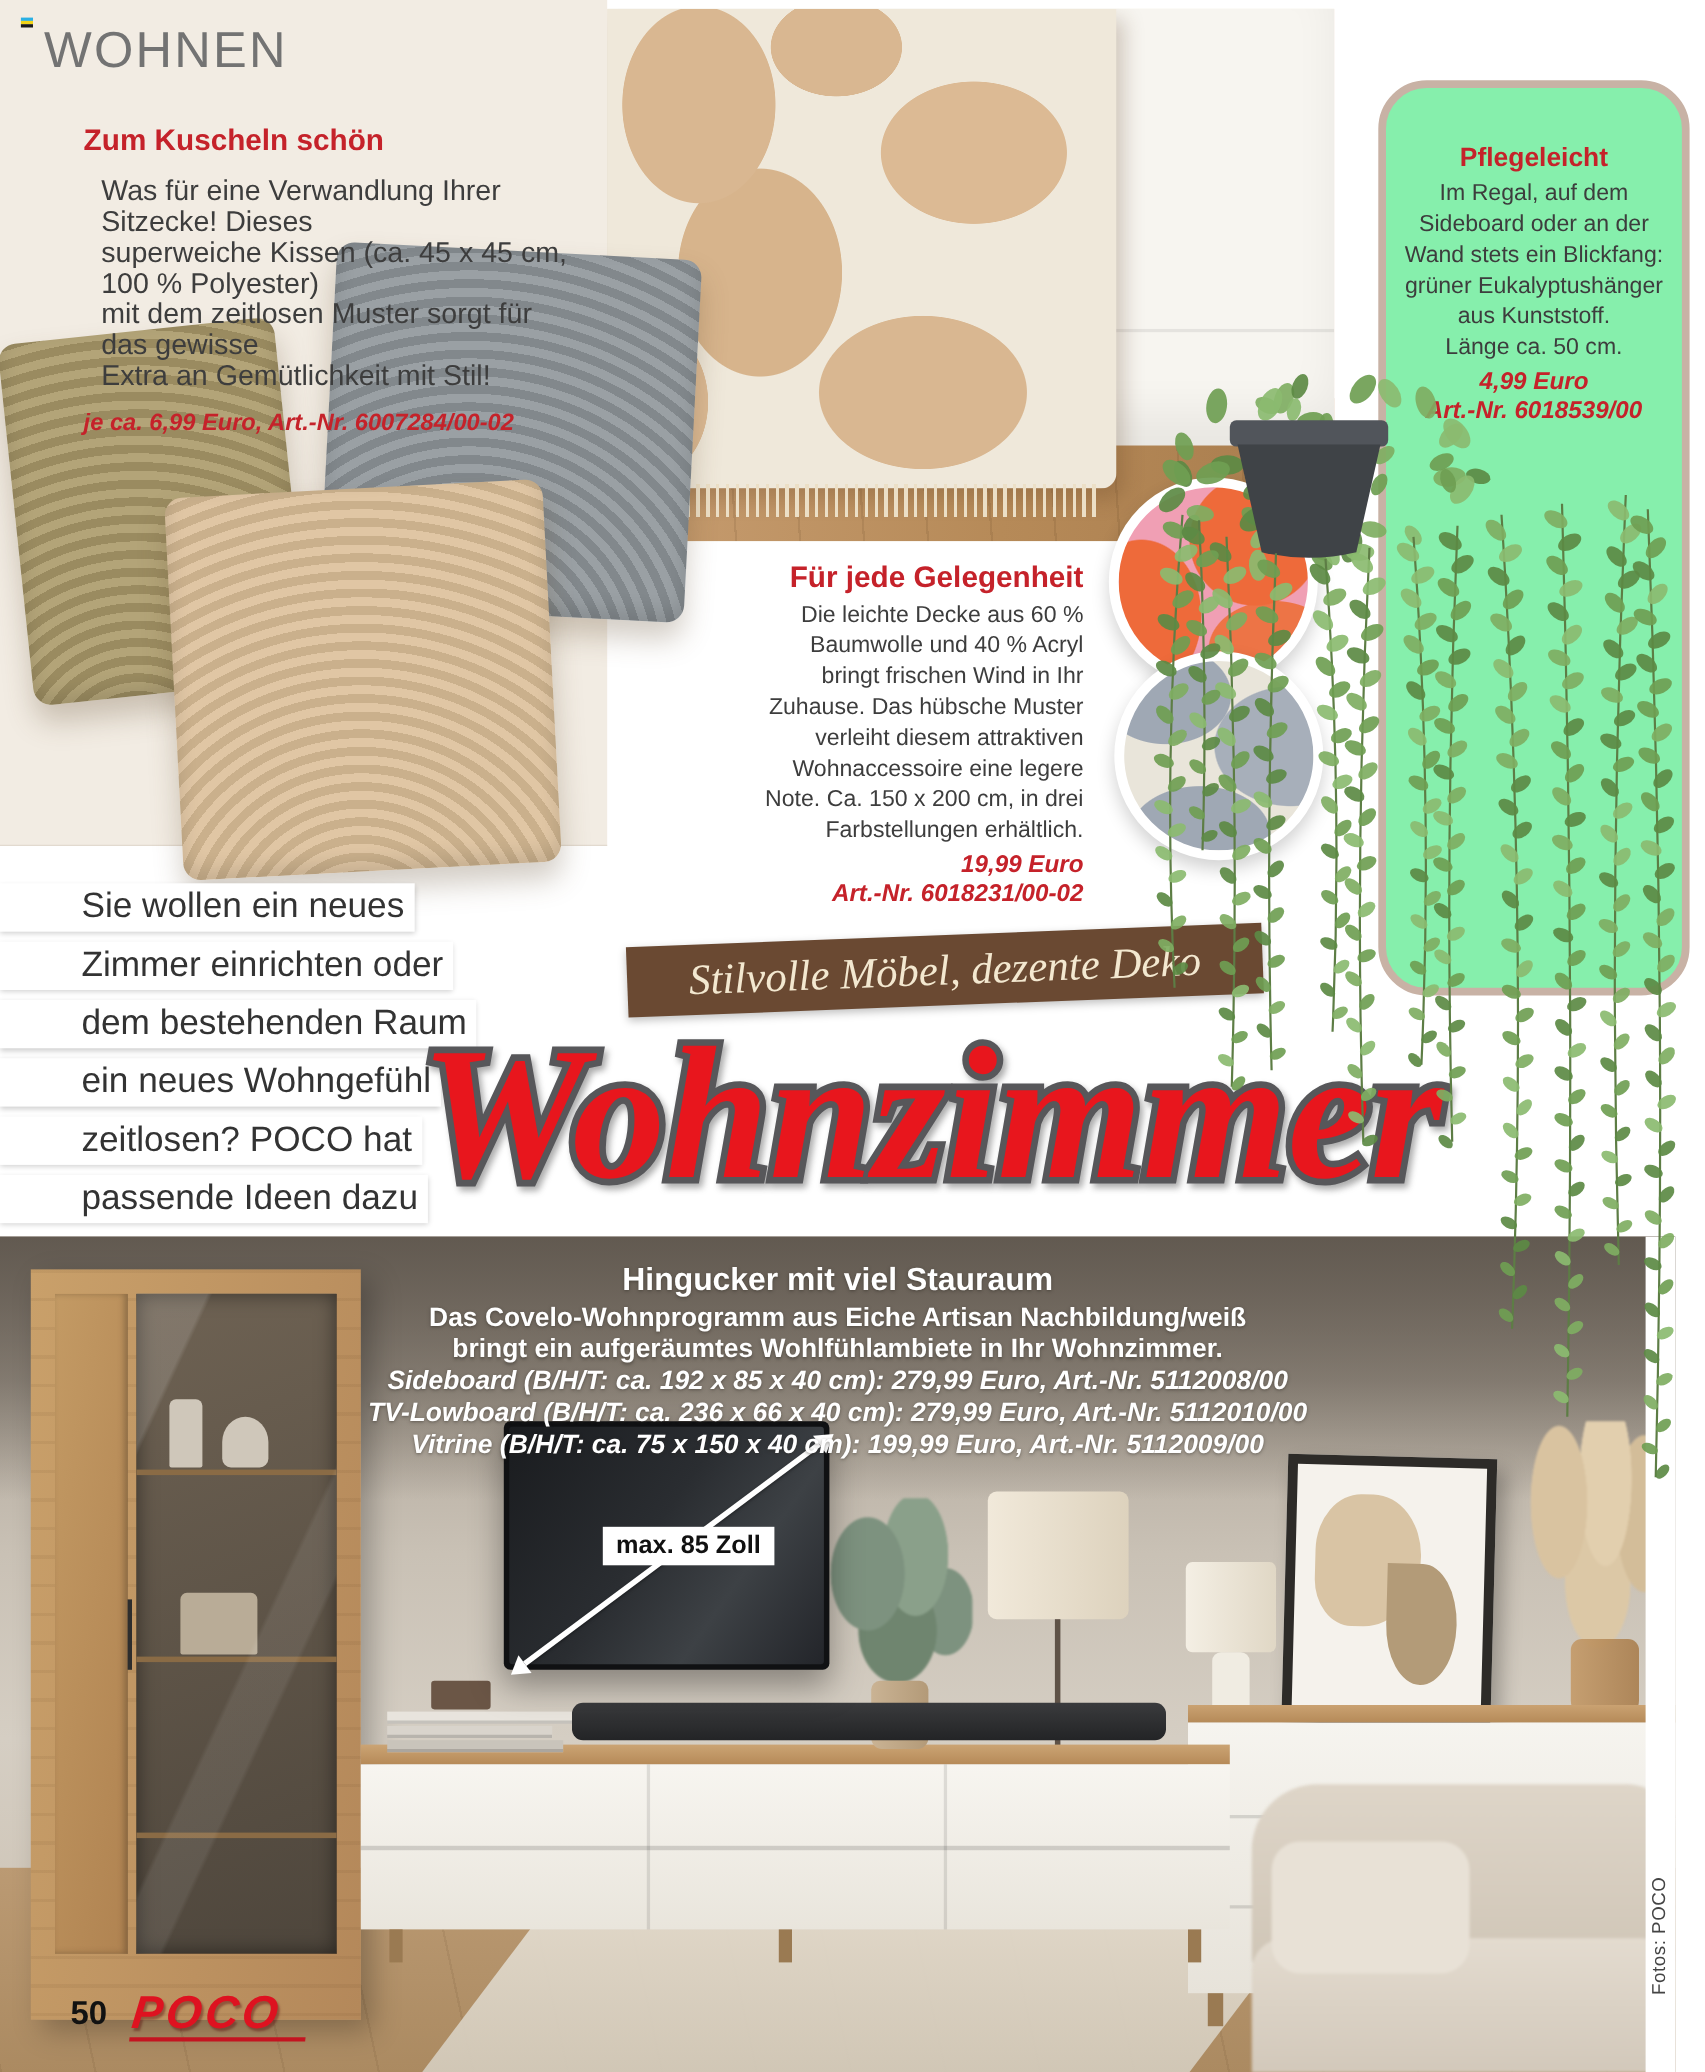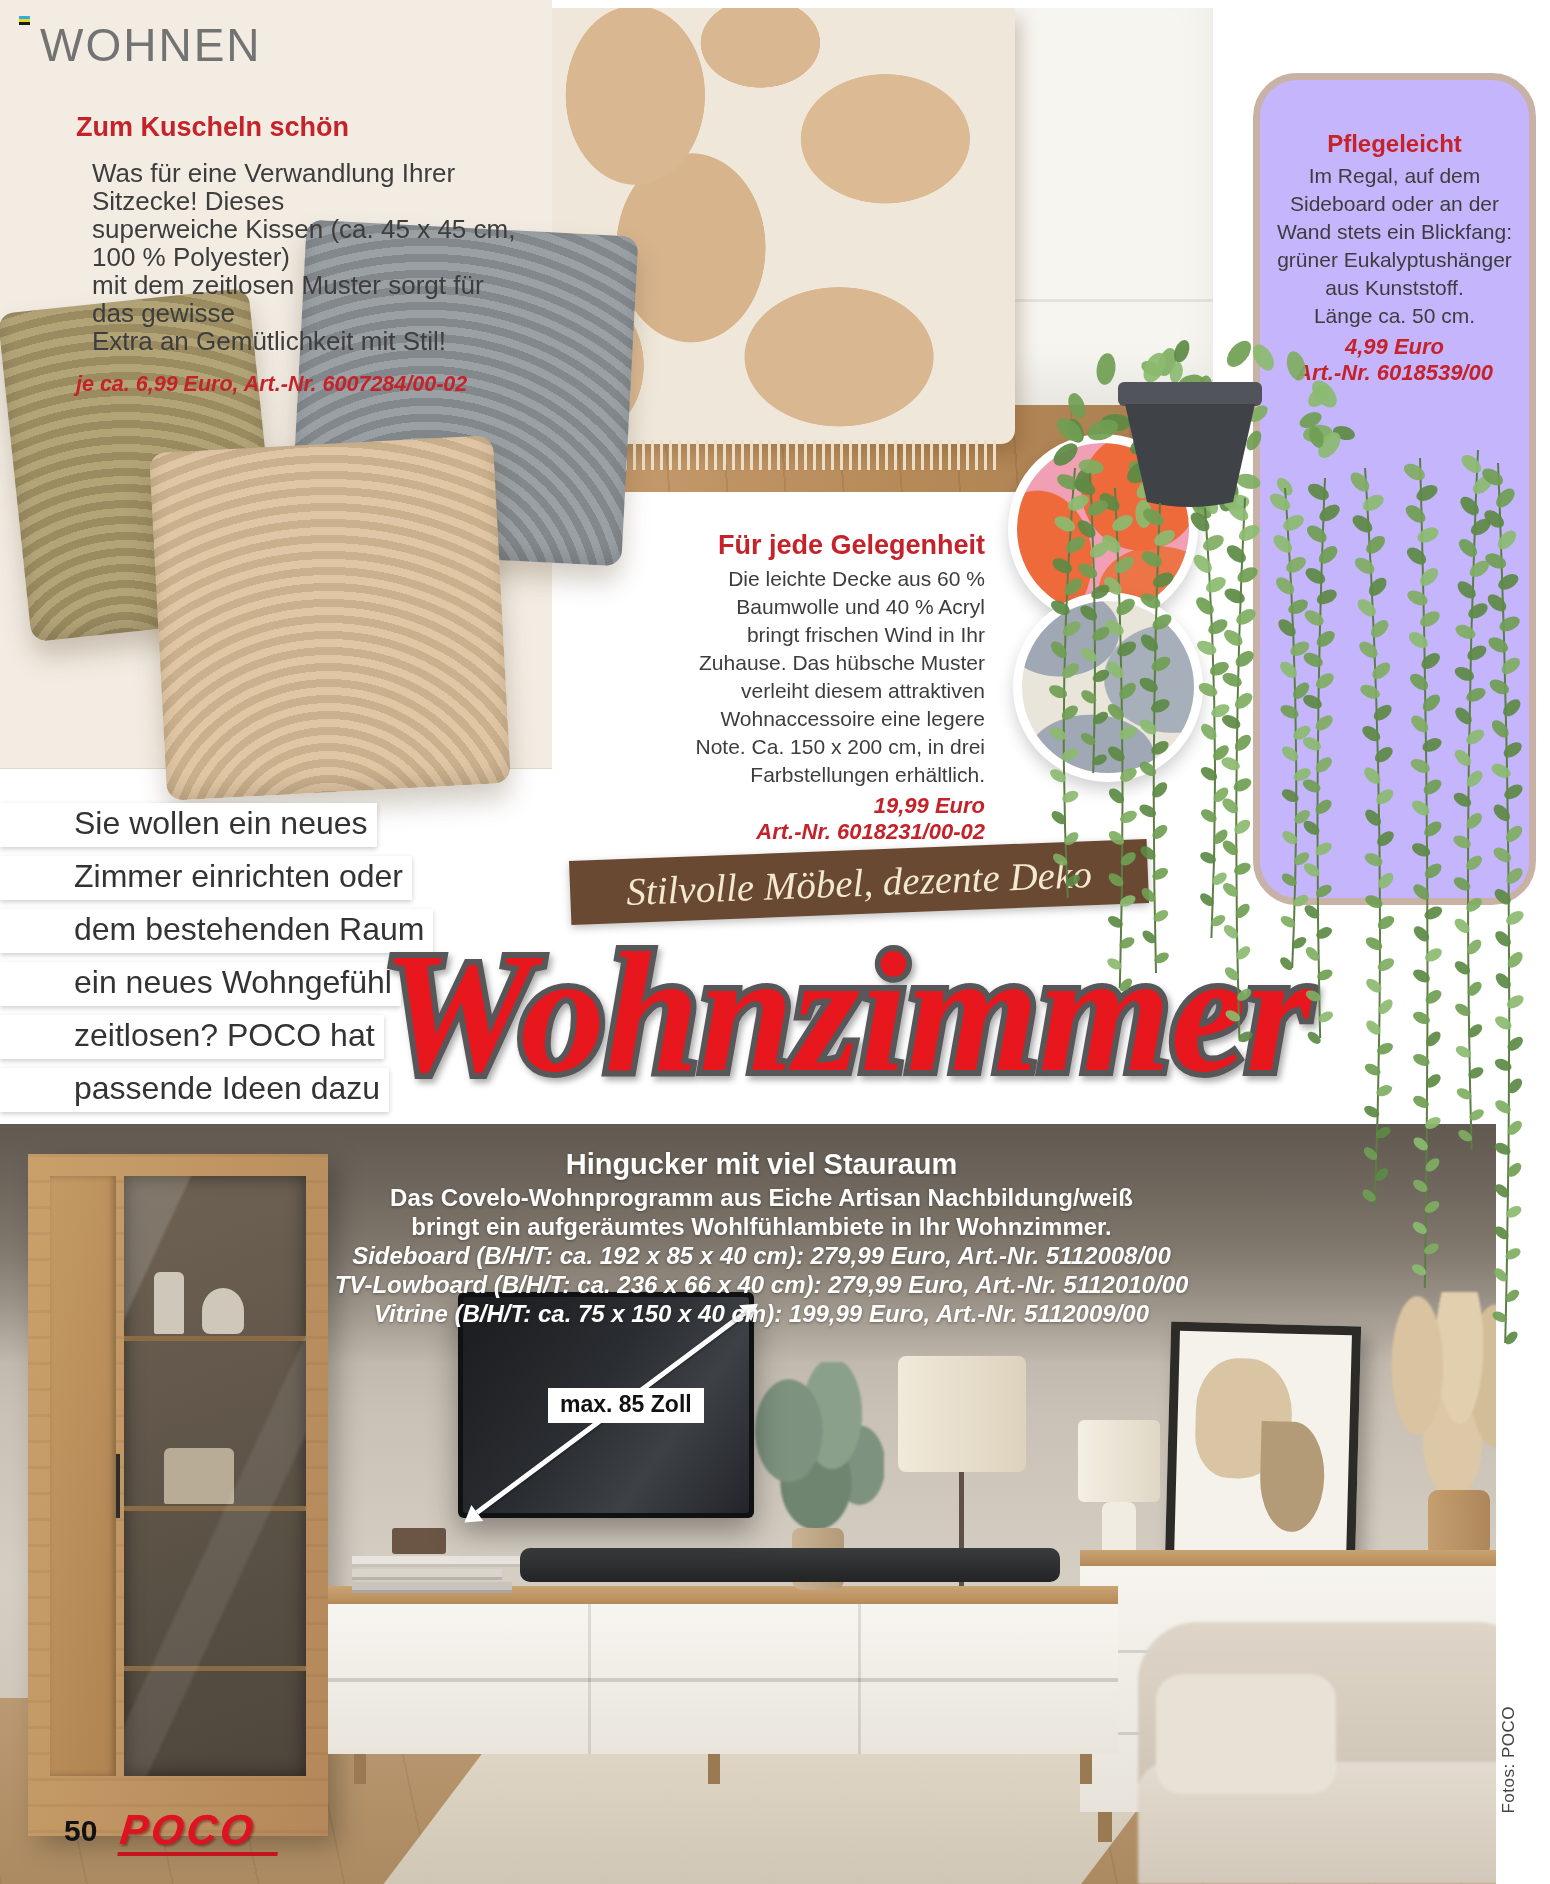--- a/index.html
+++ b/index.html
@@ -49,21 +49,21 @@
       radial-gradient(ellipse 95px 70px at 62% 80%, #d9b791 0 99%, transparent 100%),
       radial-gradient(ellipse 55px 70px at 8% 82%, #dcba94 0 99%, transparent 100%),
       #efe8da;
     border-radius:0 0 14px 14px;box-shadow:6px 10px 18px rgba(90,60,30,.25);}
   .sp-blanket:after{content:"";position:absolute;left:0;bottom:-26px;width:100%;height:27px;
     background:repeating-linear-gradient(90deg,#ead fcb 0, #e9dfcb 0 3px, transparent 3px 9px);}
   .sp-fringe{position:absolute;left:0;bottom:22px;width:68%;height:30px;
     background:repeating-linear-gradient(90deg,#ecdfc6 0 3px, rgba(0,0,0,0) 3px 9px);}
 
   
-  .blanket-text{position:absolute;right:565px;top:510px;width:480px;text-align:right;z-index:3;margin-top:20px;}
+  .blanket-text{position:absolute;right:565px;top:510px;width:480px;text-align:right;z-index:3;}
   .blanket-text .red-h{font-size:27px;margin-bottom:4px;}
   .blanket-text .body{font-size:21px;line-height:28px;margin:0;}
   .blanket-text .price{color:#c5222a;font-weight:bold;font-style:italic;font-size:22px;margin-top:4px;}
   .blanket-text .artnr{color:#c5222a;font-weight:bold;font-style:italic;font-size:22px;}
 
   
   .swatch{position:absolute;border:9px solid #fff;border-radius:50%;width:172px;height:172px;
     box-shadow:0 8px 16px rgba(0,0,0,.18);z-index:3;}
   .swatch-a{left:1008px;top:434px;
     background:
@@ -72,21 +72,21 @@
       radial-gradient(ellipse 60px 45px at 82% 86%, #ed7446 0 98%, transparent 100%),
       #f09fb4;}
   .swatch-b{left:1013px;top:592px;
     background:
       radial-gradient(ellipse 60px 45px at 22% 18%, #9fa8b4 0 98%, transparent 100%),
       radial-gradient(ellipse 70px 55px at 88% 45%, #a7afba 0 98%, transparent 100%),
       radial-gradient(ellipse 65px 45px at 40% 92%, #9fa8b4 0 98%, transparent 100%),
       #e9e5da;}
 
   
-  .care-box{position:absolute;left:1253px;top:73px;width:283px;height:832px;background:#c4b5fd;
+  .care-box{position:absolute;left:1253px;top:73px;width:283px;height:832px;background:#86efac;
     border:7px solid #c8b2a5;border-radius:44px;box-sizing:border-box;z-index:2;}
   .care-box .inner{padding:50px 16px 0 16px;text-align:center;}
   .care-box .red-h{font-size:24px;margin-bottom:4px;}
   .care-box .body{font-size:21px;line-height:28px;margin:0;}
   .care-box .price{color:#c5222a;font-weight:bold;font-style:italic;font-size:22px;margin-top:4px;}
   .care-box .artnr{color:#c5222a;font-weight:bold;font-style:italic;font-size:22px;}
 
   .plant-svg{position:absolute;left:1030px;top:318px;width:500px;height:1060px;z-index:8;pointer-events:none;}
 
   

